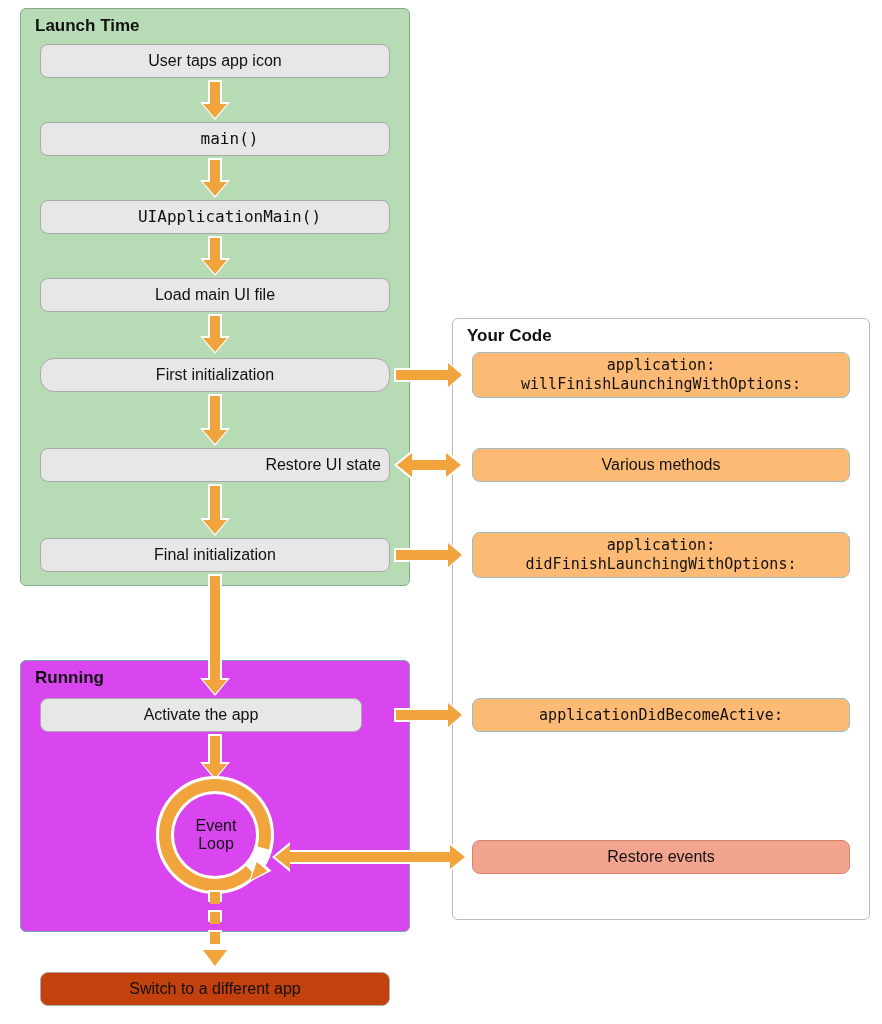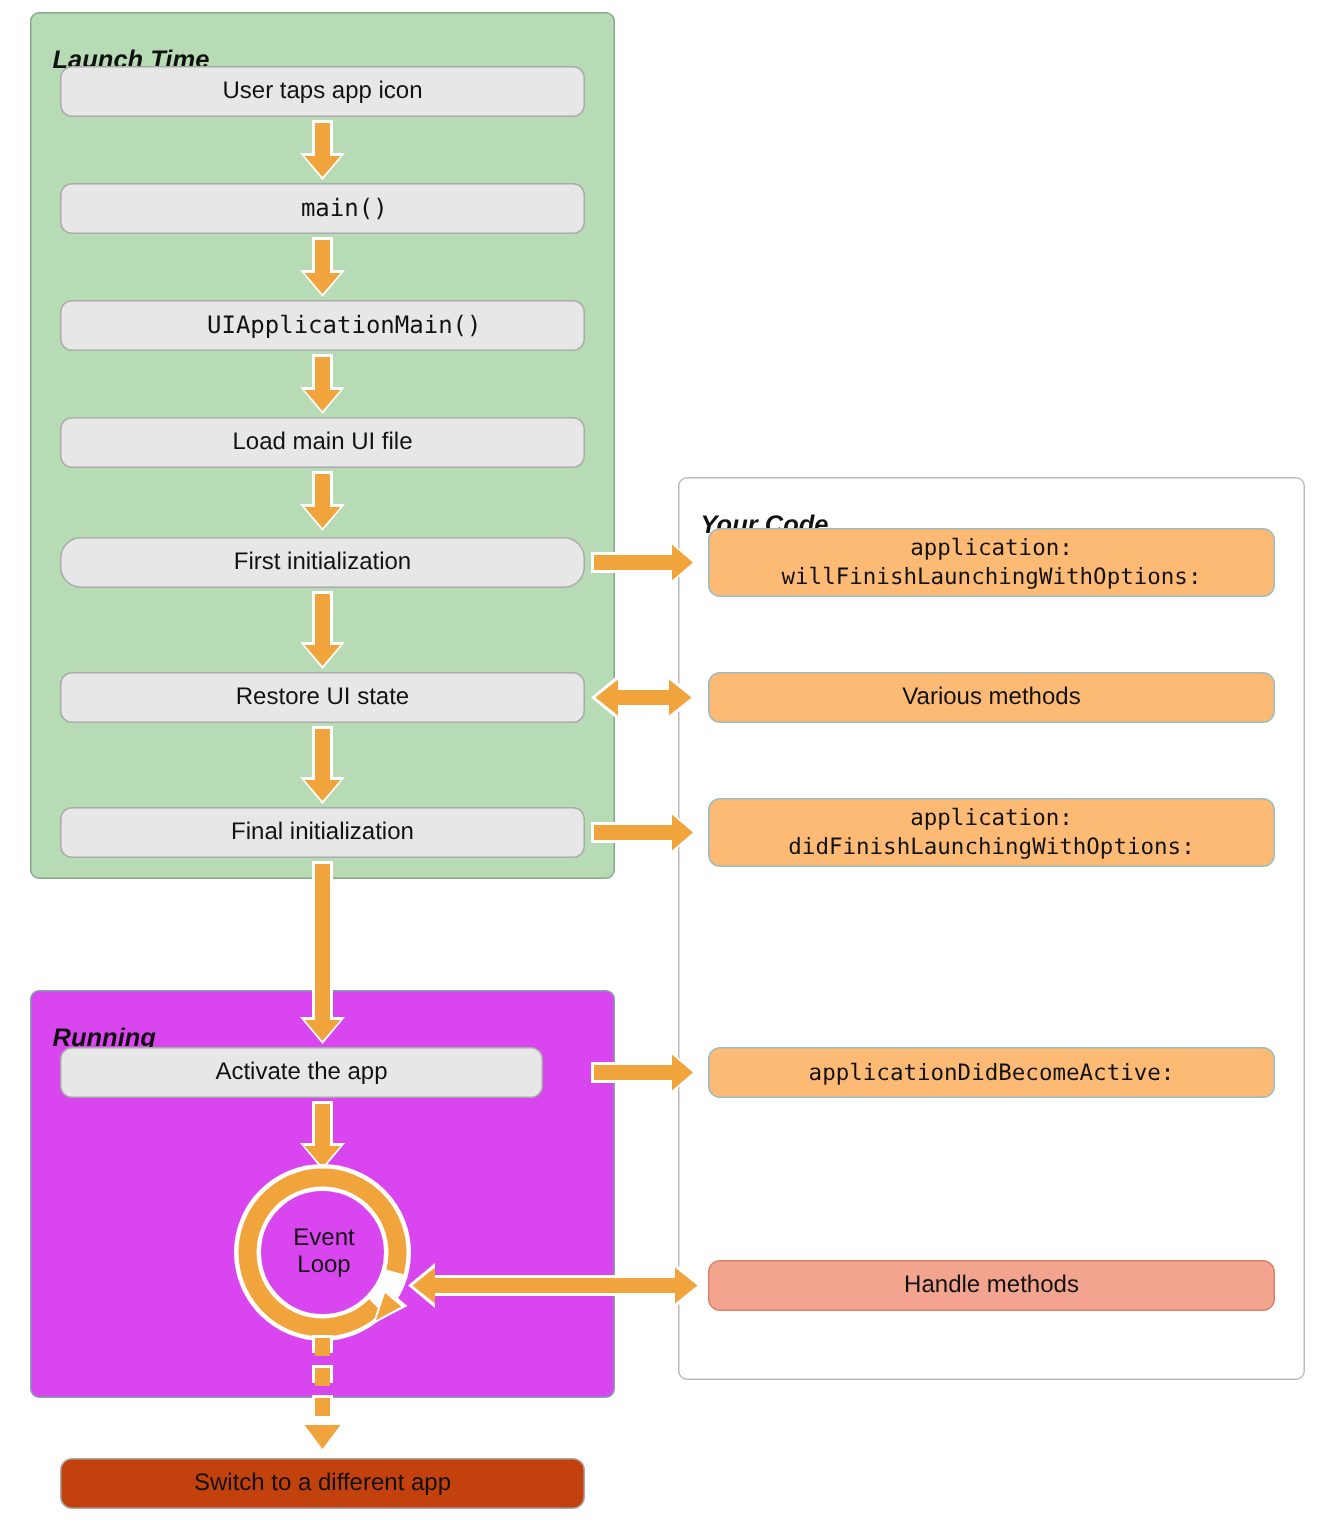--- a/index.html
+++ b/index.html
@@ -9,22 +9,21 @@
     font-family: -apple-system, BlinkMacSystemFont, "Helvetica Neue", Arial, sans-serif;
     background: #fff;
     width: 882px;
     height: 1024px;
     position: relative;
   }
   .panel {
     position: absolute;
     border: 1px solid #888;
     border-radius: 6px;
-    padding: 17px 10px;
-    font-style: italic;
+    padding: 3px 10px;
   }
   .panel-title {
     font-weight: 700;
     font-size: 17px;
     color: #111;
     margin: 4px 0 10px 4px;
   }
   .launch-panel {
     left: 20px;
     top: 8px;
@@ -123,21 +122,21 @@
 </div>
 <div class="node grey-node mono" style="left:40px; top:200px; width:350px; height:34px;">
   <span>UIApplicationMain()</span>
 </div>
 <div class="node grey-node" style="left:40px; top:278px; width:350px; height:34px;">
   <span>Load main UI file</span>
 </div>
 <div class="node grey-node" style="left:40px; top:358px; width:350px; height:34px;border-radius:14px;">
   <span>First initialization</span>
 </div>
-<div class="node grey-node" style="left:40px; top:448px; width:350px; height:34px;">
+<div class="node grey-node" style="left:40px; top:448px; width:350px; height:34px;justify-content:flex-end;">
   <span>Restore UI state</span>
 </div>
 <div class="node grey-node" style="left:40px; top:538px; width:350px; height:34px;">
   <span>Final initialization</span>
 </div>
 
 <div class="node grey-node" style="left:40px; top:698px; width:322px; height:34px;">
   <span>Activate the app</span>
 </div>
 
@@ -158,21 +157,21 @@
   <span>Various methods</span>
 </div>
 <div class="node blue-node" style="left:472px; top:532px; width:378px; height:46px;">
   <span style="white-space:pre-line;">application:
 didFinishLaunchingWithOptions:</span>
 </div>
 <div class="node blue-node" style="left:472px; top:698px; width:378px; height:34px;">
   <span>applicationDidBecomeActive:</span>
 </div>
 <div class="node red-node" style="left:472px; top:840px; width:378px; height:34px;">
-  <span>Handle methods</span>
+  <span>Restore events</span>
 </div>
 
 <svg class="overlay" viewBox="0 0 882 1024">
   <defs>
 
     <g id="down-arrow">
 
       <path d="M -7 0 L -7 22 L -15 22 L 0 40 L 15 22 L 7 22 L 7 0 Z" fill="#fff"></path>
 
       <path d="M -5 2 L -5 24 L -12 24 L 0 38 L 12 24 L 5 24 L 5 2 Z" fill="#f1a33c"></path>

